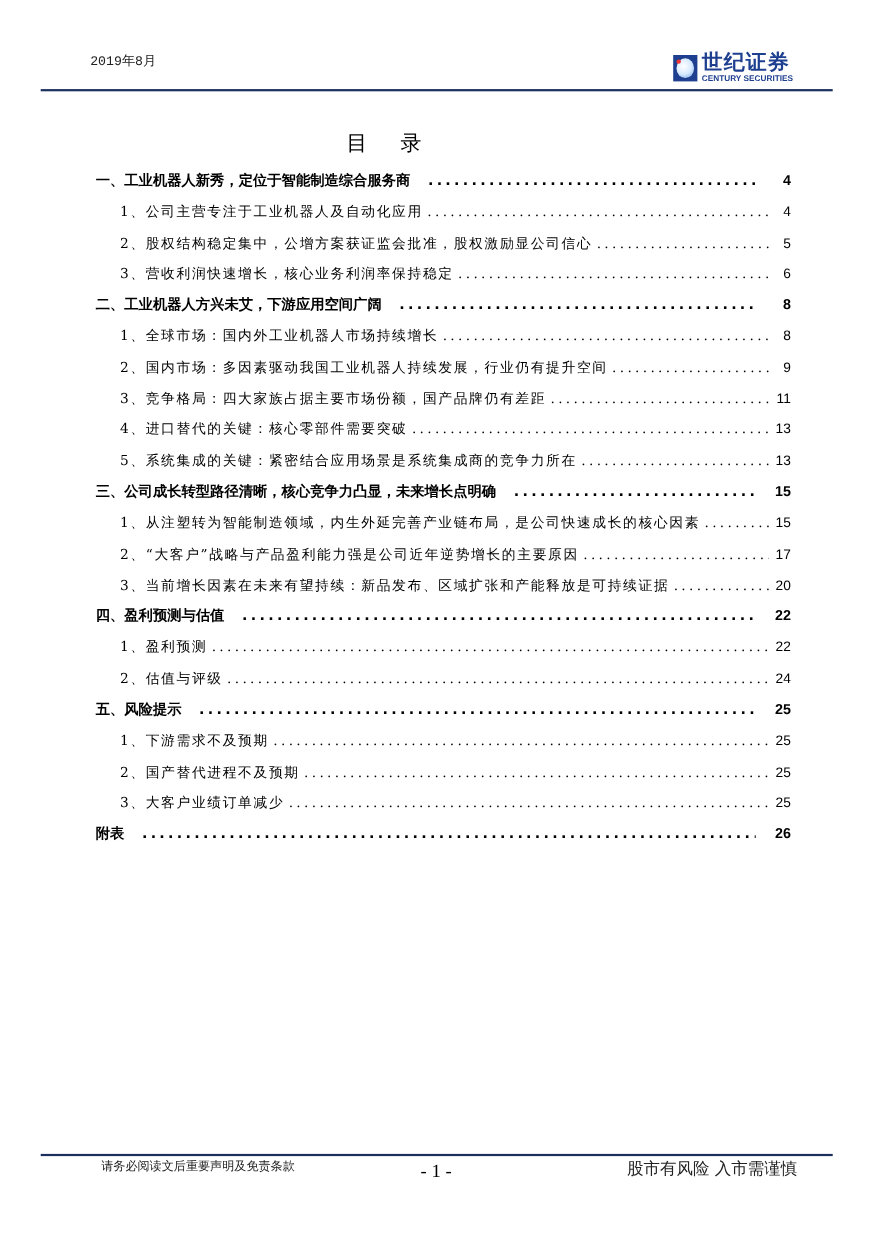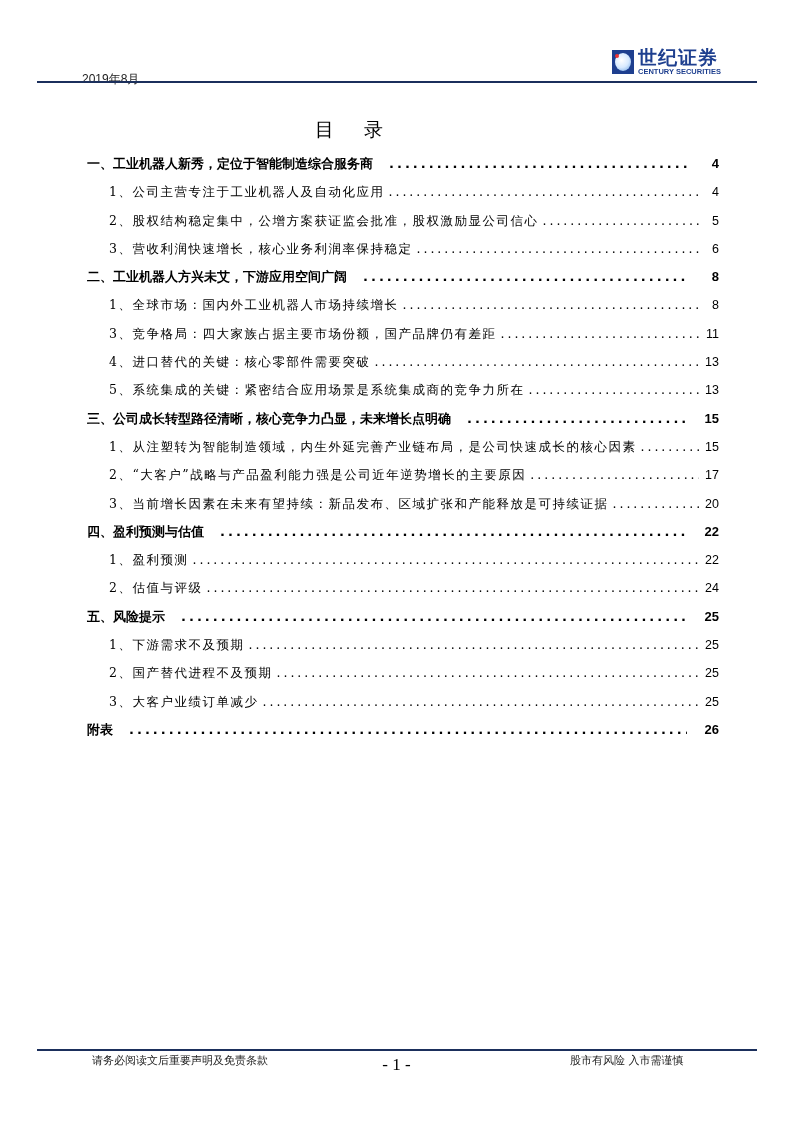--- a/index.html
+++ b/index.html
@@ -1,19 +1,19 @@
 <!DOCTYPE html>
 <html><head>
 <meta charset="utf-8">
 <style>
   html, body { margin: 0; padding: 0; background: #ffffff; }
   body { width: 793px; height: 1122px; position: relative; overflow: hidden;
          font-family: "DejaVu Serif", serif; color: #000; }
-  .header-date { position: absolute; left: 82px; top: 71px; font-size: 12px;
-                 font-family: Liberation Sans, sans-serif; color: #222; }
+  .header-date { position: absolute; left: 82px; top: 47px; font-size: 12px;
+                 font-family: Liberation Mono, monospace; color: #222; }
   .logo { position: absolute; left: 612px; top: 48px; display: flex; align-items: center; }
   .logo-mark { width: 22px; height: 24px; background: #1e3f8f; position: relative; margin-right: 4px; }
   .logo-mark .globe { position: absolute; left: 3px; top: 3px; width: 16px; height: 18px; border-radius: 50%;
         background: radial-gradient(circle at 40% 40%, #ffffff 0%, #d8eaff 50%, #6aa0e0 100%); }
   .logo-mark .dot { position: absolute; left: 3px; top: 4px; width: 4px; height: 4px; border-radius: 50%; background: #e33; }
   .logo-text { display: flex; flex-direction: column; line-height: 1; }
   .logo-cn { font-family: "DejaVu Sans", sans-serif; font-weight: bold; font-size: 19px; color: #1e3f8f; letter-spacing: 1px; }
   .logo-en { font-family: "Liberation Sans", sans-serif; font-weight: bold; font-size: 7.5px; color: #1e3f8f; margin-top: 1px; }
   .header-rule { position: absolute; left: 37px; top: 81px; width: 720px; height: 2px; background: #1b2f5c; }
 
@@ -27,21 +27,21 @@
   .toc-row .label { white-space: nowrap; }
   .toc-row .leader { flex: 1; overflow: hidden; white-space: nowrap; margin: 0 4px; letter-spacing: 3px; }
   .toc-row .leader::before { content: "............................................................................................................................................................"; }
   .toc-row .page { font-family: "Liberation Sans", sans-serif; min-width: 16px; text-align: right; letter-spacing: 0; }
   .toc-row.level-1 .page { font-weight: bold; }
 
   .footer-rule { position: absolute; left: 37px; top: 1049px; width: 720px; height: 1.5px; background: #1b2f5c; }
   .footer-left { position: absolute; left: 92px; top: 1053px; font-size: 11px; color: #222; }
   .footer-page { position: absolute; left: 0; width: 793px; text-align: center; top: 1055px;
                  font-size: 17px; font-family: "Liberation Serif", serif; }
-  .footer-right { position: absolute; left: 570px; top: 1053px; font-size: 11px; color: #222; }
+  .footer-right { position: absolute; left: 570px; top: 1053px; font-size: 15px; color: #222; }
 </style>
 </head>
 <body>
 
 <div class="header-date">2019年8月</div>
 
 <div class="logo">
   <div class="logo-mark">
     <div class="globe"></div>
       <div class="dot"></div>
@@ -79,20 +79,25 @@
     </div>
     <div class="toc-row level-1">
       <span class="label">二、工业机器人方兴未艾，下游应用空间广阔</span>
       <span class="leader"></span>
       <span class="page">8</span>
     </div>
     <div class="toc-row level-2">
       <span class="label">1、全球市场：国内外工业机器人市场持续增长</span>
       <span class="leader"></span>
       <span class="page">8</span>
+    </div>
+    <div class="toc-row level-2">
+      <span class="label">2、国内市场：多因素驱动我国工业机器人持续发展，行业仍有提升空间</span>
+      <span class="leader"></span>
+      <span class="page">9</span>
     </div>
     <div class="toc-row level-2">
       <span class="label">3、竞争格局：四大家族占据主要市场份额，国产品牌仍有差距</span>
       <span class="leader"></span>
       <span class="page">11</span>
     </div>
     <div class="toc-row level-2">
       <span class="label">4、进口替代的关键：核心零部件需要突破</span>
       <span class="leader"></span>
       <span class="page">13</span>

